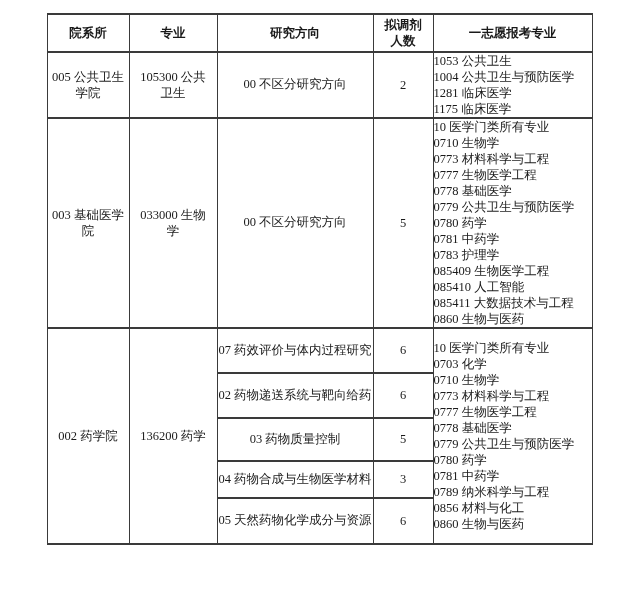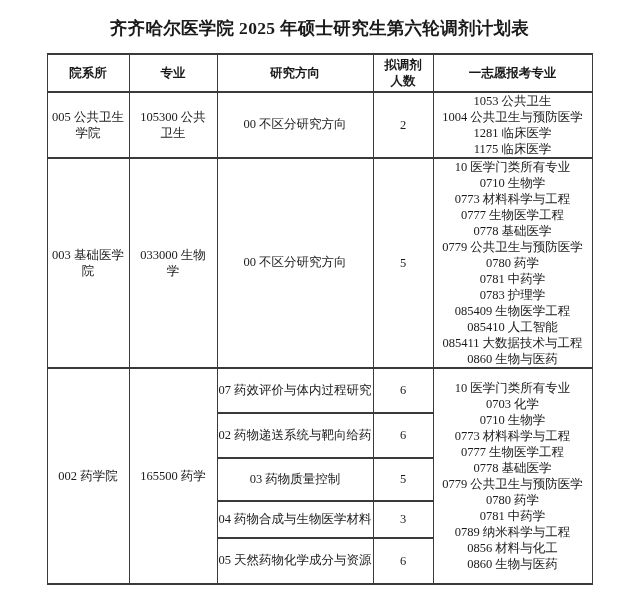--- a/index.html
+++ b/index.html
@@ -57,41 +57,40 @@
   }
   .c-dir {
     text-align: center;
     padding: 2px 3px 2px 6px;
     line-height: 15.5px;
   }
   .c-quota {
     text-align: center;
   }
   .c-majors {
-    text-align: center;
+    text-align: left;
     padding: 1px 3px 1px 6px;
   }
   .mline {
     line-height: 16px;
     white-space: nowrap;
   }
   tr.hrow { height: 38px; }
   tr.r1   { height: 65px; }
   tr.r2   { height: 209px; }
   tr.s1   { height: 45px; }
   tr.s2   { height: 45px; }
   tr.s3   { height: 43px; }
   tr.s4   { height: 37px; }
   tr.s5   { height: 46px; }
 </style>
 </head>
 <body>
 
 <div>
-  <div class="page-title">齐齐哈尔医学院 2025 年硕士研究生第六轮调剂计划表</div>
 
   <table class="plan">
     <colgroup>
       <col style="width:82px">
       <col style="width:88px">
       <col style="width:156px">
       <col style="width:60px">
       <col style="width:159px">
     </colgroup>
     <thead>
@@ -138,21 +137,21 @@
             <div class="mline">0783 护理学</div>
             <div class="mline">085409 生物医学工程</div>
             <div class="mline">085410 人工智能</div>
             <div class="mline">085411 大数据技术与工程</div>
             <div class="mline">0860 生物与医药</div>
           </td>
       </tr>
 
       <tr class="s1">
         <td class="c-dept" rowspan="5">002 药学院</td>
-        <td class="c-major" rowspan="5">165500 药学</td>
+        <td class="c-major" rowspan="5">136200 药学</td>
         <td class="c-dir">07 药效评价与体内过程研究</td>
         <td class="c-quota">6</td>
         <td class="c-majors" rowspan="5">
             <div class="mline">10 医学门类所有专业</div>
             <div class="mline">0703 化学</div>
             <div class="mline">0710 生物学</div>
             <div class="mline">0773 材料科学与工程</div>
             <div class="mline">0777 生物医学工程</div>
             <div class="mline">0778 基础医学</div>
             <div class="mline">0779 公共卫生与预防医学</div>

